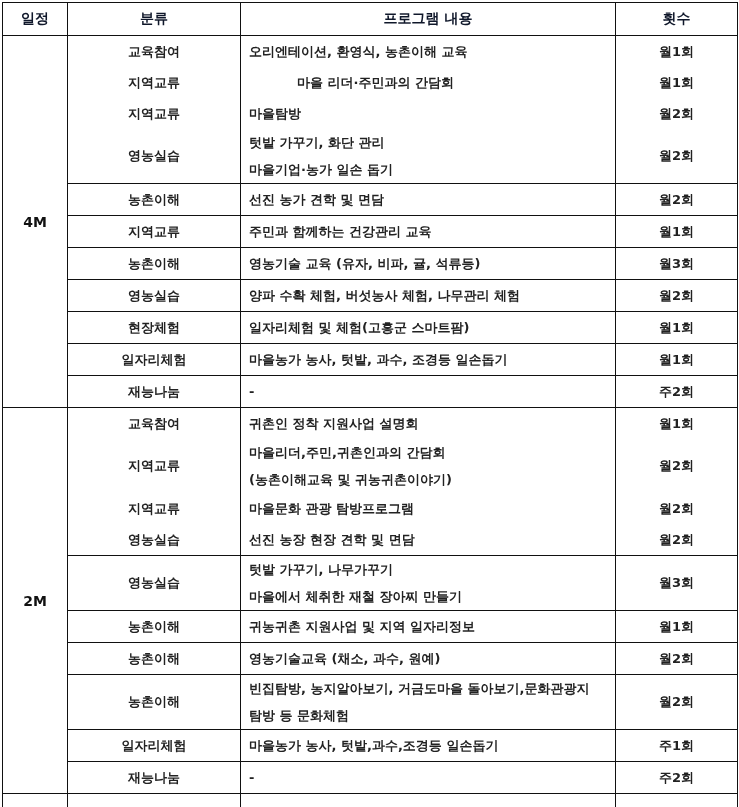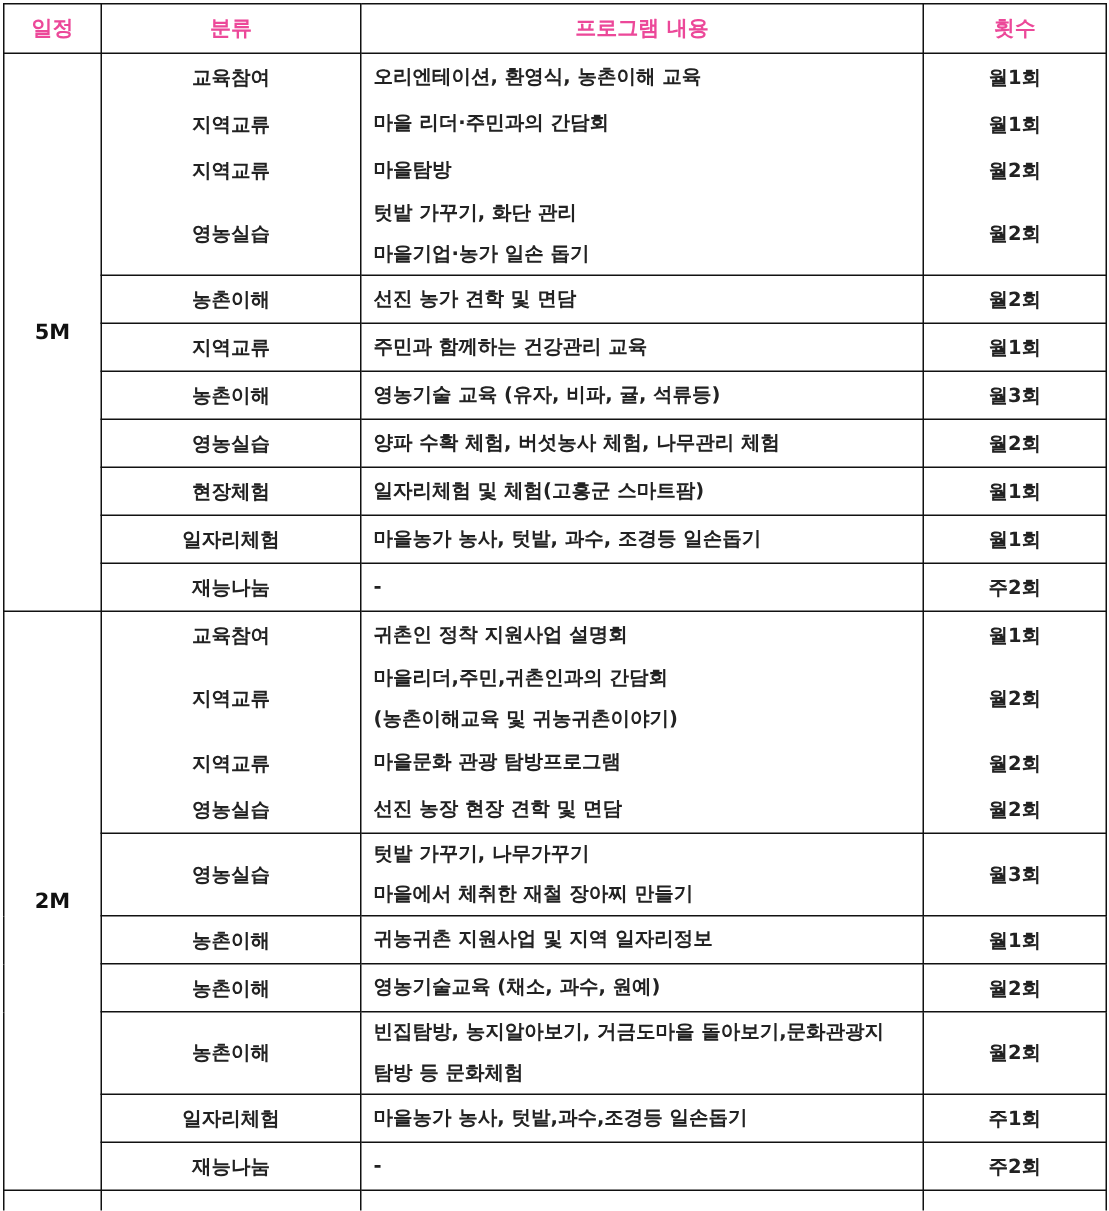--- a/index.html
+++ b/index.html
@@ -1,21 +1,21 @@
 <!DOCTYPE html>
 <html><head>
 <meta charset="utf-8">
 <style>
   html, body { margin:0; padding:0; background:#ffffff; }
   body { width:739px; height:807px; overflow:hidden; position:relative;
          font-family:"DejaVu Sans","Liberation Sans",sans-serif; color:#222; }
   .tbl { position:absolute; left:2px; top:2px; width:735px; }
   table { border-collapse:collapse; width:735px; table-layout:fixed; }
   td, th { border:1px solid #111; padding:0; font-size:13px; font-weight:bold; vertical-align:middle; }
-  th { font-weight:bold; font-size:14px; height:32px; text-align:center; color:#ec4899; }
+  th { font-weight:bold; font-size:14px; height:32px; text-align:center; color:#0f172a; }
   col.c1 { width:65px; } col.c2 { width:173px; } col.c3 { width:375px; } col.c4 { width:122px; }
   td.sched { text-align:center; font-weight:bold; font-size:14px; color:#111; }
   td.cat, td.cnt { text-align:center; }
   td.prog { padding-left:8px; }
   .sub { display:flex; flex-direction:column; }
   .line { height:31px; line-height:31px; white-space:nowrap; overflow:hidden; }
   .stack .line { display:flex; align-items:center; }
   .cell-fill { display:flex; align-items:center; justify-content:center; }
 </style>
 </head>
@@ -32,33 +32,33 @@
   <thead>
     <tr>
       <th>일정</th>
       <th>분류</th>
       <th>프로그램 내용</th>
       <th>횟수</th>
     </tr>
   </thead>
   <tbody id="tbody">
         <tr>
-          <td class="sched" rowspan="8">5M</td>
+          <td class="sched" rowspan="8">4M</td>
           <td class="cat">
             <div class="sub">
               <div class="cell-fill" style="height: 31px;">교육참여</div>
               <div class="cell-fill" style="height: 31px;">지역교류</div>
               <div class="cell-fill" style="height: 31px;">지역교류</div>
               <div class="cell-fill" style="height: 54px;">영농실습</div>
             </div>
           </td>
           <td class="prog">
             <div class="sub stack">
               <div class="line" style="height: 31px; line-height: 31px;">오리엔테이션, 환영식, 농촌이해 교육</div>
-              <div class="line" style="height: 31px; line-height: 31px;">마을 리더·주민과의 간담회</div>
+              <div class="line" style="height: 31px; line-height: 31px; margin-left: 48px;">마을 리더·주민과의 간담회</div>
               <div class="line" style="height: 31px; line-height: 31px;">마을탐방</div>
               <div class="line" style="height: 27px; line-height: 27px;">텃밭 가꾸기, 화단 관리</div>
               <div class="line" style="height: 27px; line-height: 27px;">마을기업·농가 일손 돕기</div>
             </div>
           </td>
           <td class="cnt">
             <div class="sub">
               <div class="cell-fill" style="height: 31px;">월1회</div>
               <div class="cell-fill" style="height: 31px;">월1회</div>
               <div class="cell-fill" style="height: 31px;">월2회</div>

